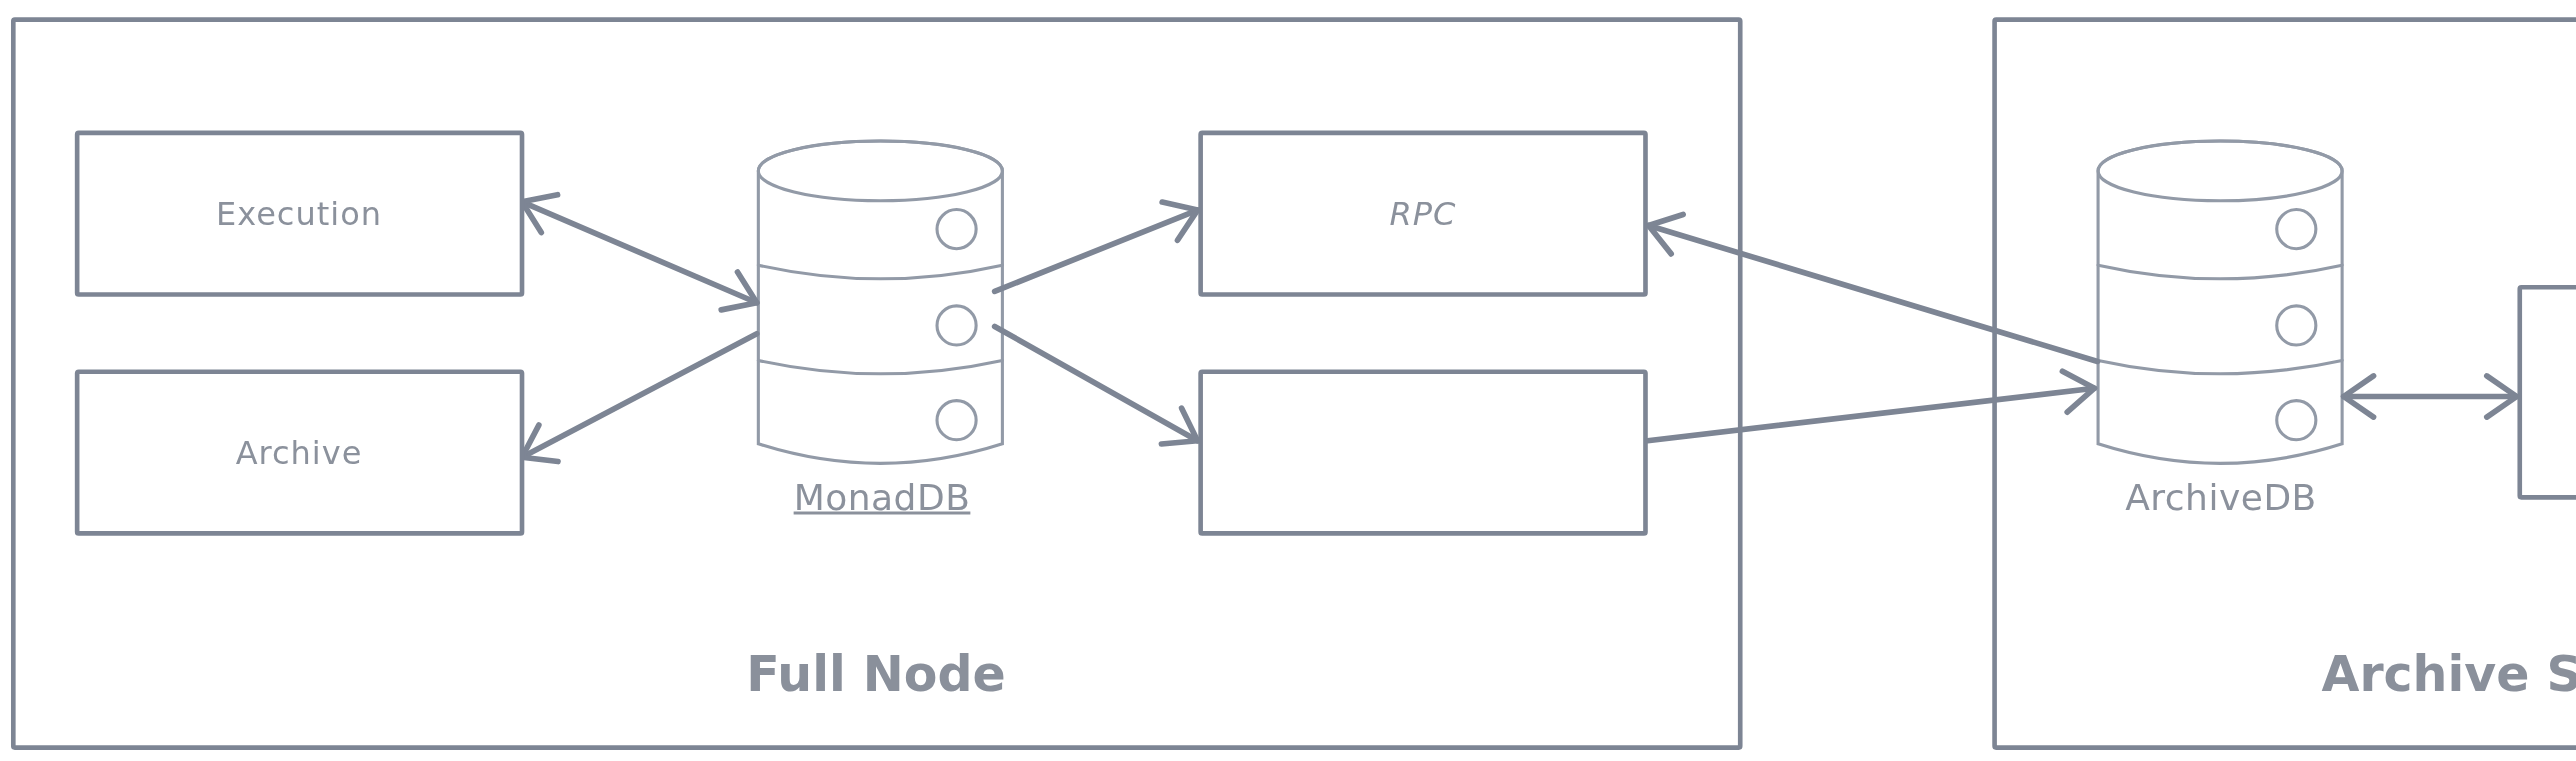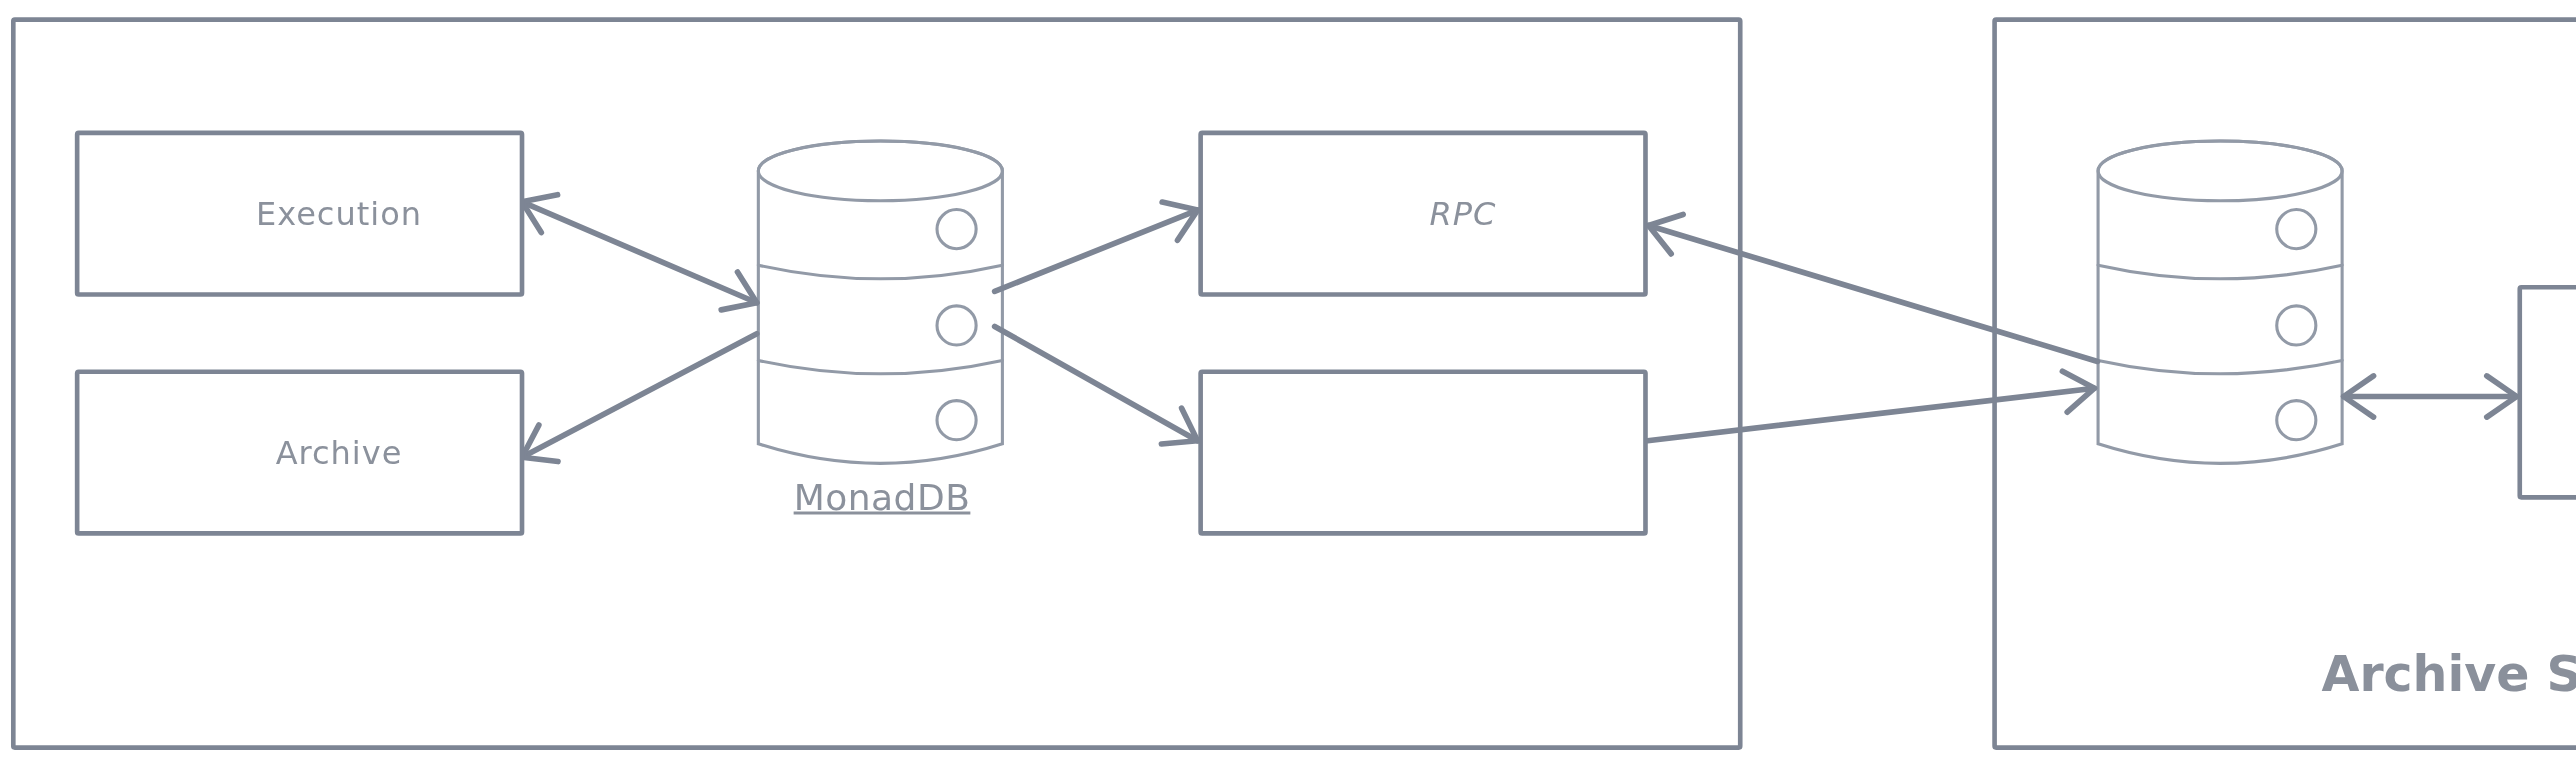--- a/index.html
+++ b/index.html
@@ -23,21 +23,20 @@
     top: 0;
   }
   .node-label {
     position: absolute;
     transform: translate(-50%, -50%);
     color: #8b919c;
     font-size: 32px;
     letter-spacing: 1px;
     white-space: nowrap;
     text-align: right;
-    margin-left: 40px;
   }
   .db-label {
     position: absolute;
     transform: translate(-50%, -50%);
     color: #8b919c;
     font-size: 36px;
     letter-spacing: 0.5px;
     white-space: nowrap;
   }
   .container-title {
@@ -108,18 +107,20 @@
 
   <div class="node-label" style="left:299px; top:214px;">Execution</div>
 
   <div class="node-label" style="left:299px; top:453px;">Archive</div>
 
   <div class="node-label" style="left:1423px; top:214px;font-style:italic;">RPC</div>
 
 
   <div class="db-label" style="left:882px; top:497px;text-decoration:underline;">MonadDB</div>
 
+  <div class="db-label" style="left:2221px; top:497px;">ArchiveDB</div>
 
+  <div class="container-title" style="left:876px; top:674px;">Full Node</div>
 
   <div class="container-title" style="left:2525px; top:674px;">Archive Server</div>
 
 </div>
 
 
 </body></html>

